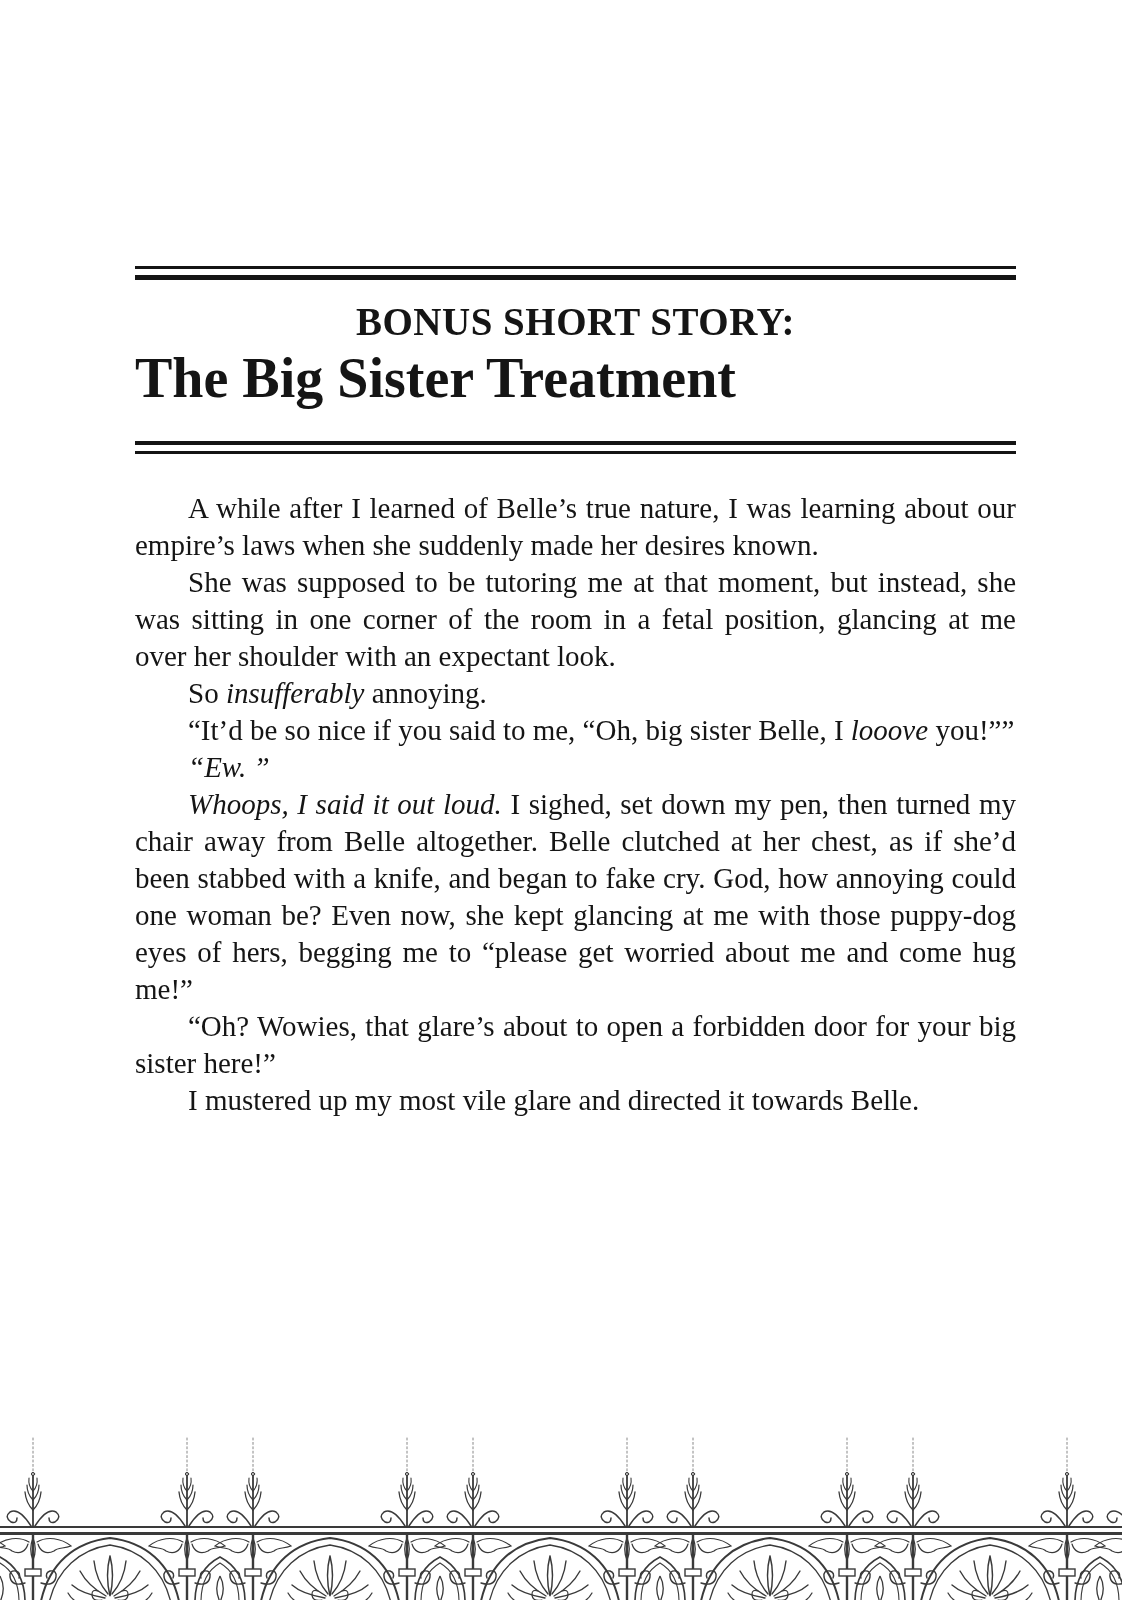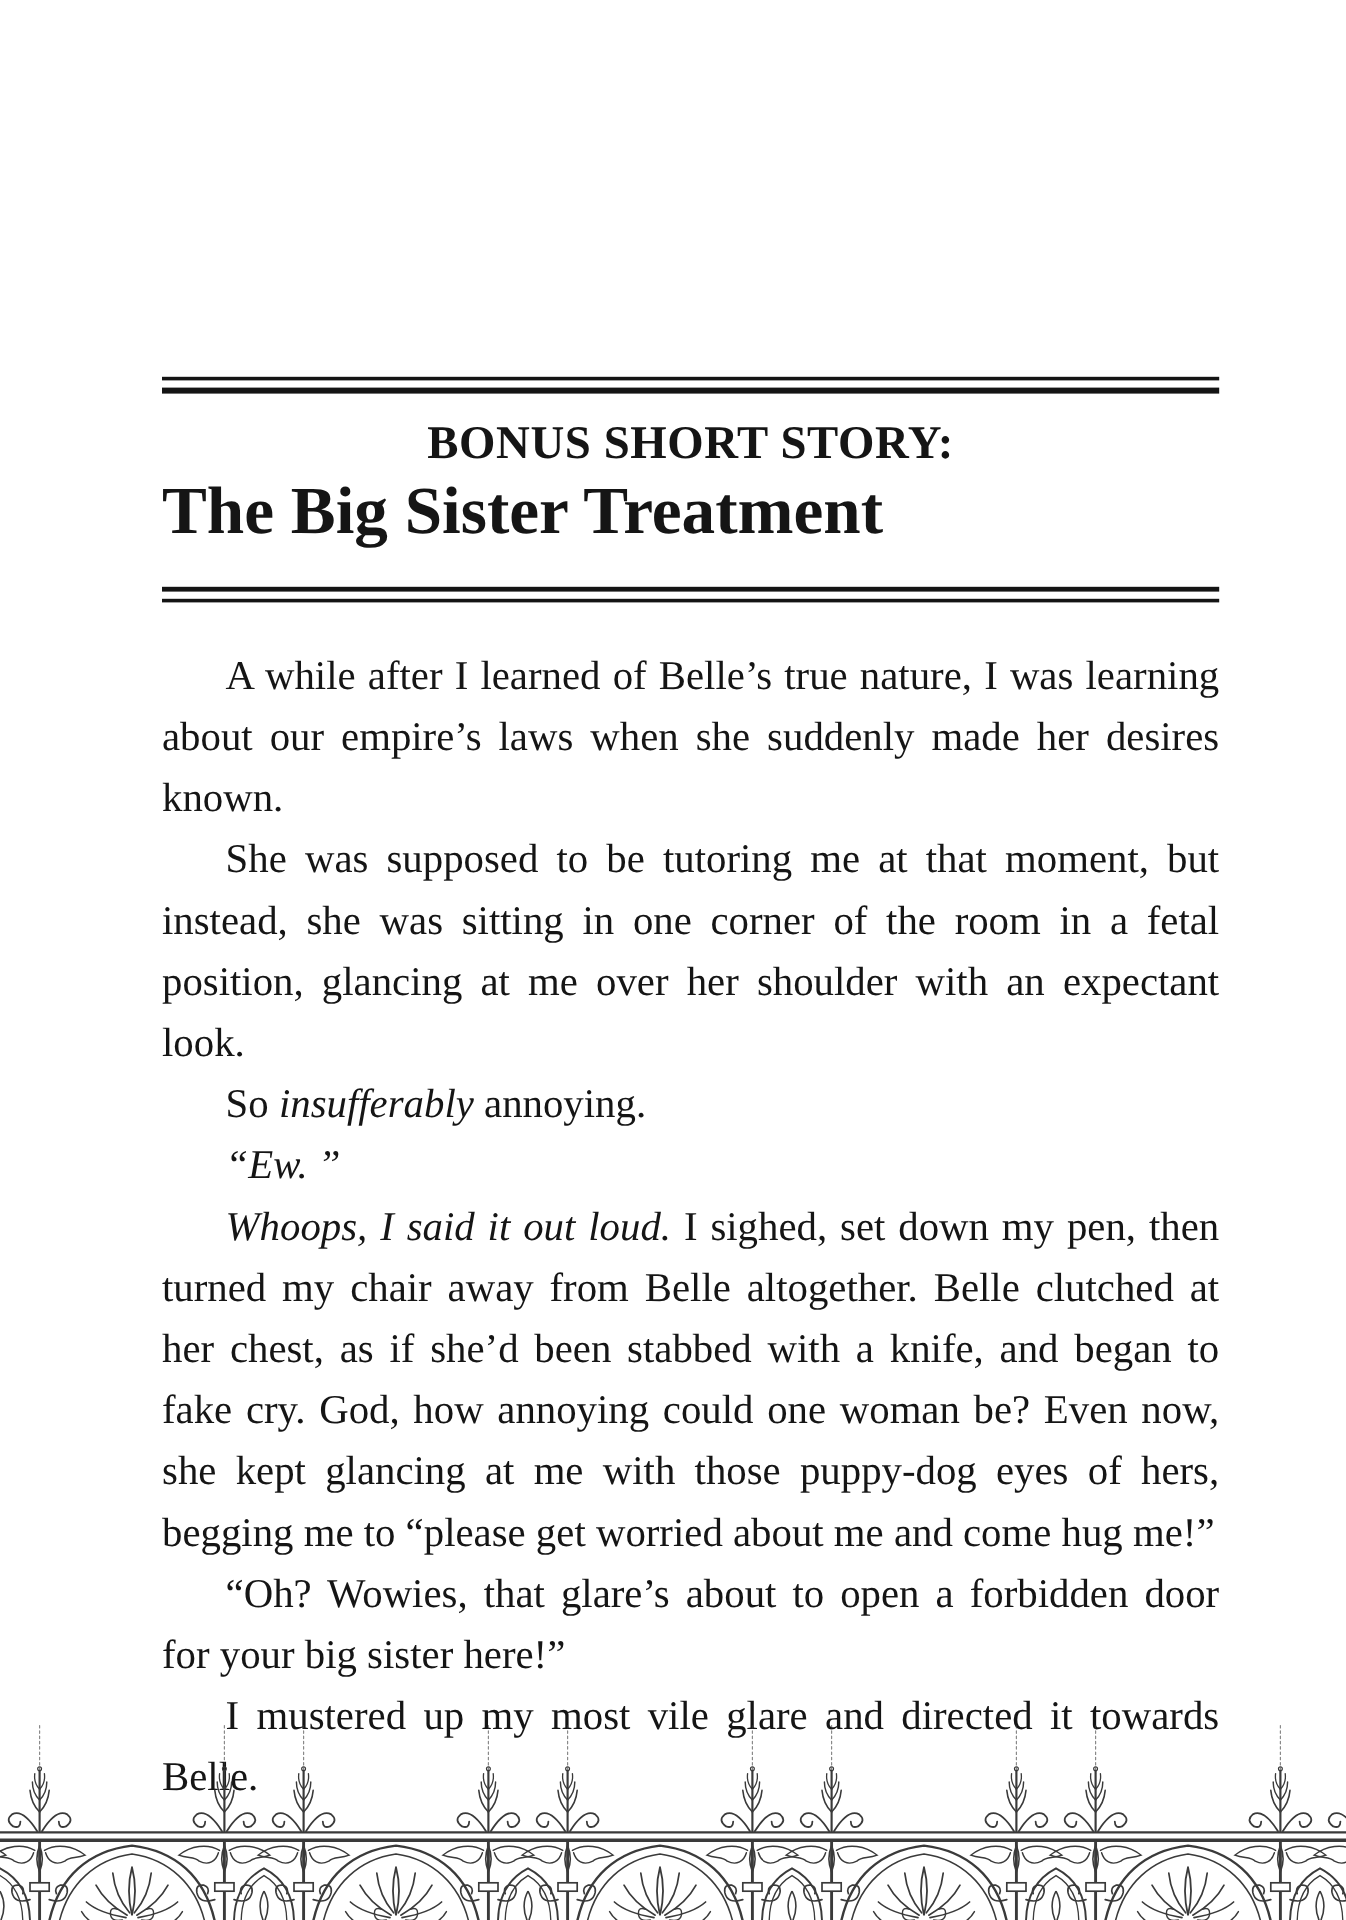--- a/index.html
+++ b/index.html
@@ -9,21 +9,20 @@
     background:#ffffff;
     margin:0 auto;
     overflow:hidden;
     font-family:"Liberation Serif","DejaVu Serif",serif;
     color:#151515;
   }
   .content {
     position:absolute;
     left:135px; top:0;
     width:881px;
-    margin-top:48px;
   }
   .rule { background:#141414; }
   .rule-thin  { height:3px; }
   .rule-thick { height:4.5px; }
   .rt1 { margin-top:266px; }
   .rt2 { margin-top:6px; }
   .rb1 { margin-top:32px; }
   .rb2 { margin-top:6px; }
   .kicker {
     margin:20px 0 0 0;
@@ -33,22 +32,22 @@
     letter-spacing:0.5px;
   }
   .title {
     margin:4px 0 0 0;
     font-size:56px; line-height:62px;
     font-weight:bold;
     text-align:left;
   }
   .body {
     margin-top:36px;
-    font-size:34px;
-    line-height:51px;
+    font-size:29px;
+    line-height:37px;
     text-align:justify;
   }
   .body p {
     margin:0;
     text-indent:53px;
   }
   .body em { font-style:italic; }
   .border-svg {
     position:absolute;
     left:0; bottom:0;
@@ -68,20 +67,21 @@
     <h2 class="kicker">BONUS SHORT STORY:</h2>
     <h1 class="title">The Big Sister Treatment</h1>
 
     <div class="rule rule-thick rb1"></div>
     <div class="rule rule-thin rb2"></div>
 
     <div class="body">
         <p><span>A while after I learned of Belle’s true nature, I was learning about our empire’s laws when she suddenly made her desires known.</span></p>
         <p><span>She was supposed to be tutoring me at that moment, but instead, she was sitting in one corner of the room in a fetal position, glancing at me over her shoulder with an expectant look.</span></p>
         <p><span>So </span><em>insufferably</em><span> annoying.</span></p>
+        <p><span>“It’d be so nice if you said to me, “Oh, big sister Belle, I </span><em>looove</em><span> you!””</span></p>
         <p><em>“Ew. ”</em></p>
         <p><em>Whoops, I said it out loud.</em><span> I sighed, set down my pen, then turned my chair away from Belle altogether. Belle clutched at her chest, as if she’d been stabbed with a knife, and began to fake cry. God, how annoying could one woman be? Even now, she kept glancing at me with those puppy-dog eyes of hers, begging me to “please get worried about me and come hug me!”</span></p>
         <p><span>“Oh? Wowies, that glare’s about to open a forbidden door for your big sister here!”</span></p>
         <p><span>I mustered up my most vile glare and directed it towards Belle.</span></p>
       </div>
   </div>
 
   <svg class="border-svg" viewBox="0 0 1122 170" preserveAspectRatio="none" aria-hidden="true">
     <defs>
       <g id="post" stroke="#3a3a3a" fill="none" stroke-linecap="round">

